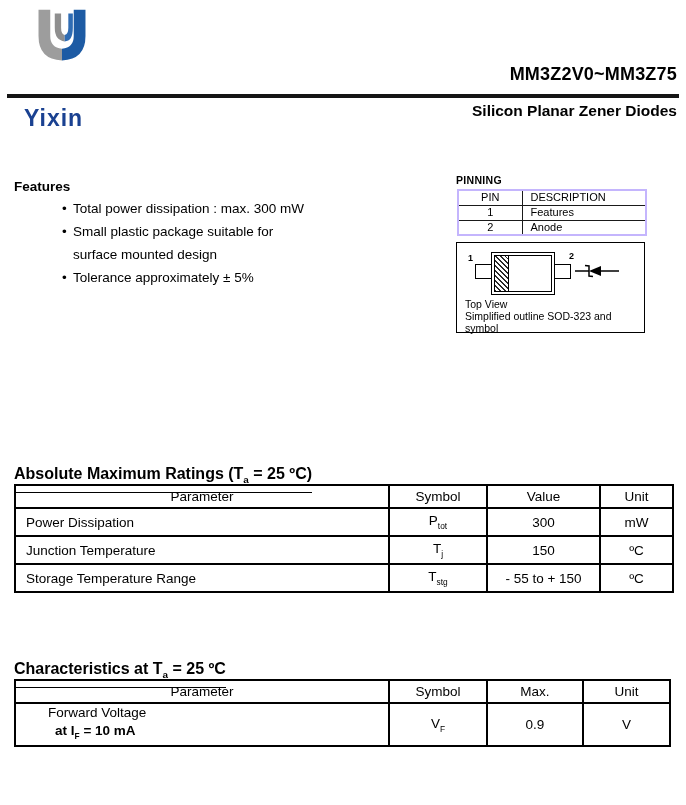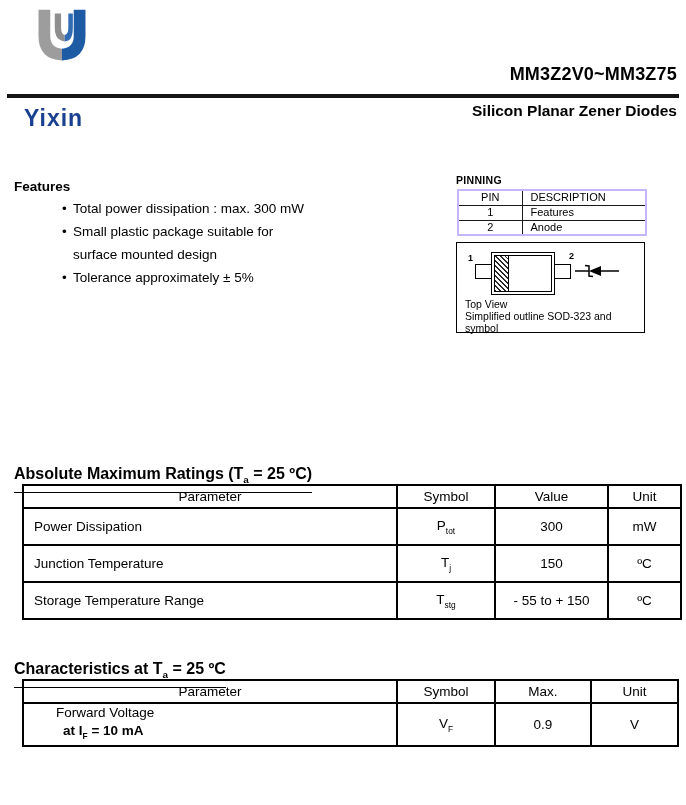--- a/index.html
+++ b/index.html
@@ -80,31 +80,31 @@
   .section-heading {
     position:absolute; left:14px; font-size:16px; font-weight:bold;
     border-bottom:1.5px solid #000; padding-bottom:7px;text-align:center;
   }
   .amr-heading { top:465px; }
   .char-heading { top:660px; }
   sub { font-size:0.62em; }
 
   
   .spec-table {
-    position:absolute; left:22px; border-collapse:collapse; table-layout:fixed;
+    position:absolute; left:14px; border-collapse:collapse; table-layout:fixed;
     font-size:13.5px;
   }
   .amr-table { top:484px; width:658px; }
   .char-table { top:679px; width:655px; }
   .spec-table th, .spec-table td {
     border:2px solid #000; font-weight:normal; padding:0;
     text-align:center; vertical-align:middle;
   }
   .spec-table th { height:23px; }
-  .spec-table td { height:37px; }
+  .spec-table td { height:28px; }
   .spec-table .l { text-align:left; padding-left:10px; }
   .char-table .tall td { height:40px; }
   .two-line div { line-height:18px;margin-left:22px; }
   .two-line .indent { padding-left:7px;font-weight:bold; }
 </style>
 </head>
 <body>
 
 <svg class="logo-svg" viewBox="0 0 76 62">
   <path d="M12,2 L25,2 L25,31 Q25,44 38,45 L38,58 Q12,57 12,31 Z" fill="#9d9d9d"></path>

